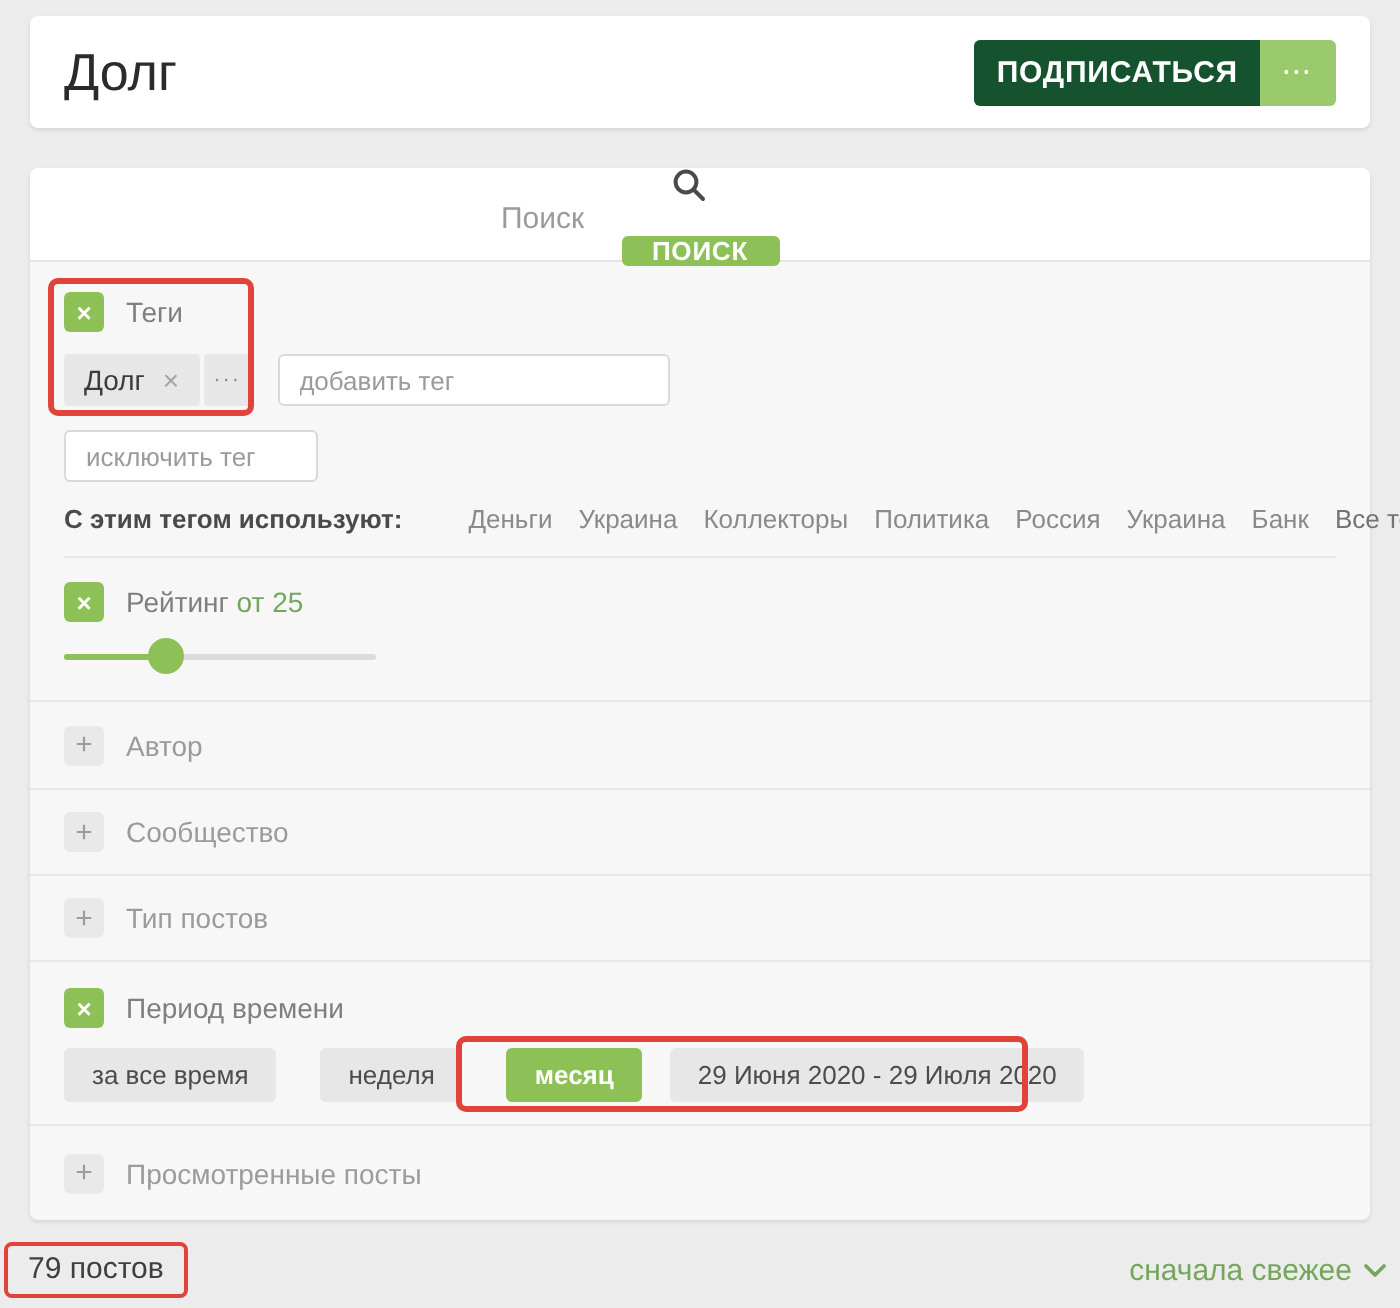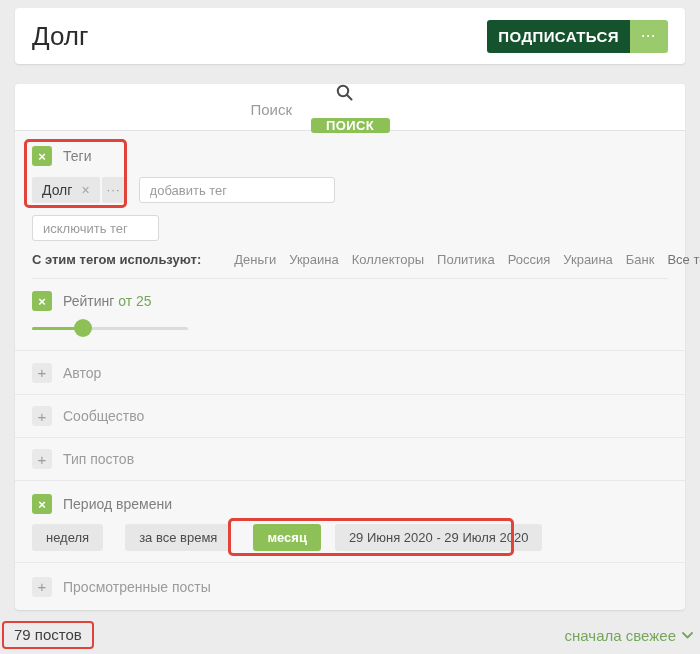--- a/index.html
+++ b/index.html
@@ -251,22 +251,22 @@
   </div>
 
   <div class="sec-period">
     <div class="sec-header">
       <button class="xbtn">
           <span>×</span>
         </button>
       <span class="sec-label">Период времени</span>
     </div>
     <div class="period-row">
+      <button class="period-btn">за все время</button>
       <button class="period-btn">неделя</button>
-      <button class="period-btn">за все время</button>
       <button class="period-btn selected">месяц</button>
       <button class="period-btn date-range-btn">29 Июня 2020 - 29 Июля 2020</button>
     </div>
   </div>
 
   <div class="sec-viewed">
     <button class="plusbtn">
         <span>+</span>
       </button>
     <span class="collapsed-label">Просмотренные посты</span>

